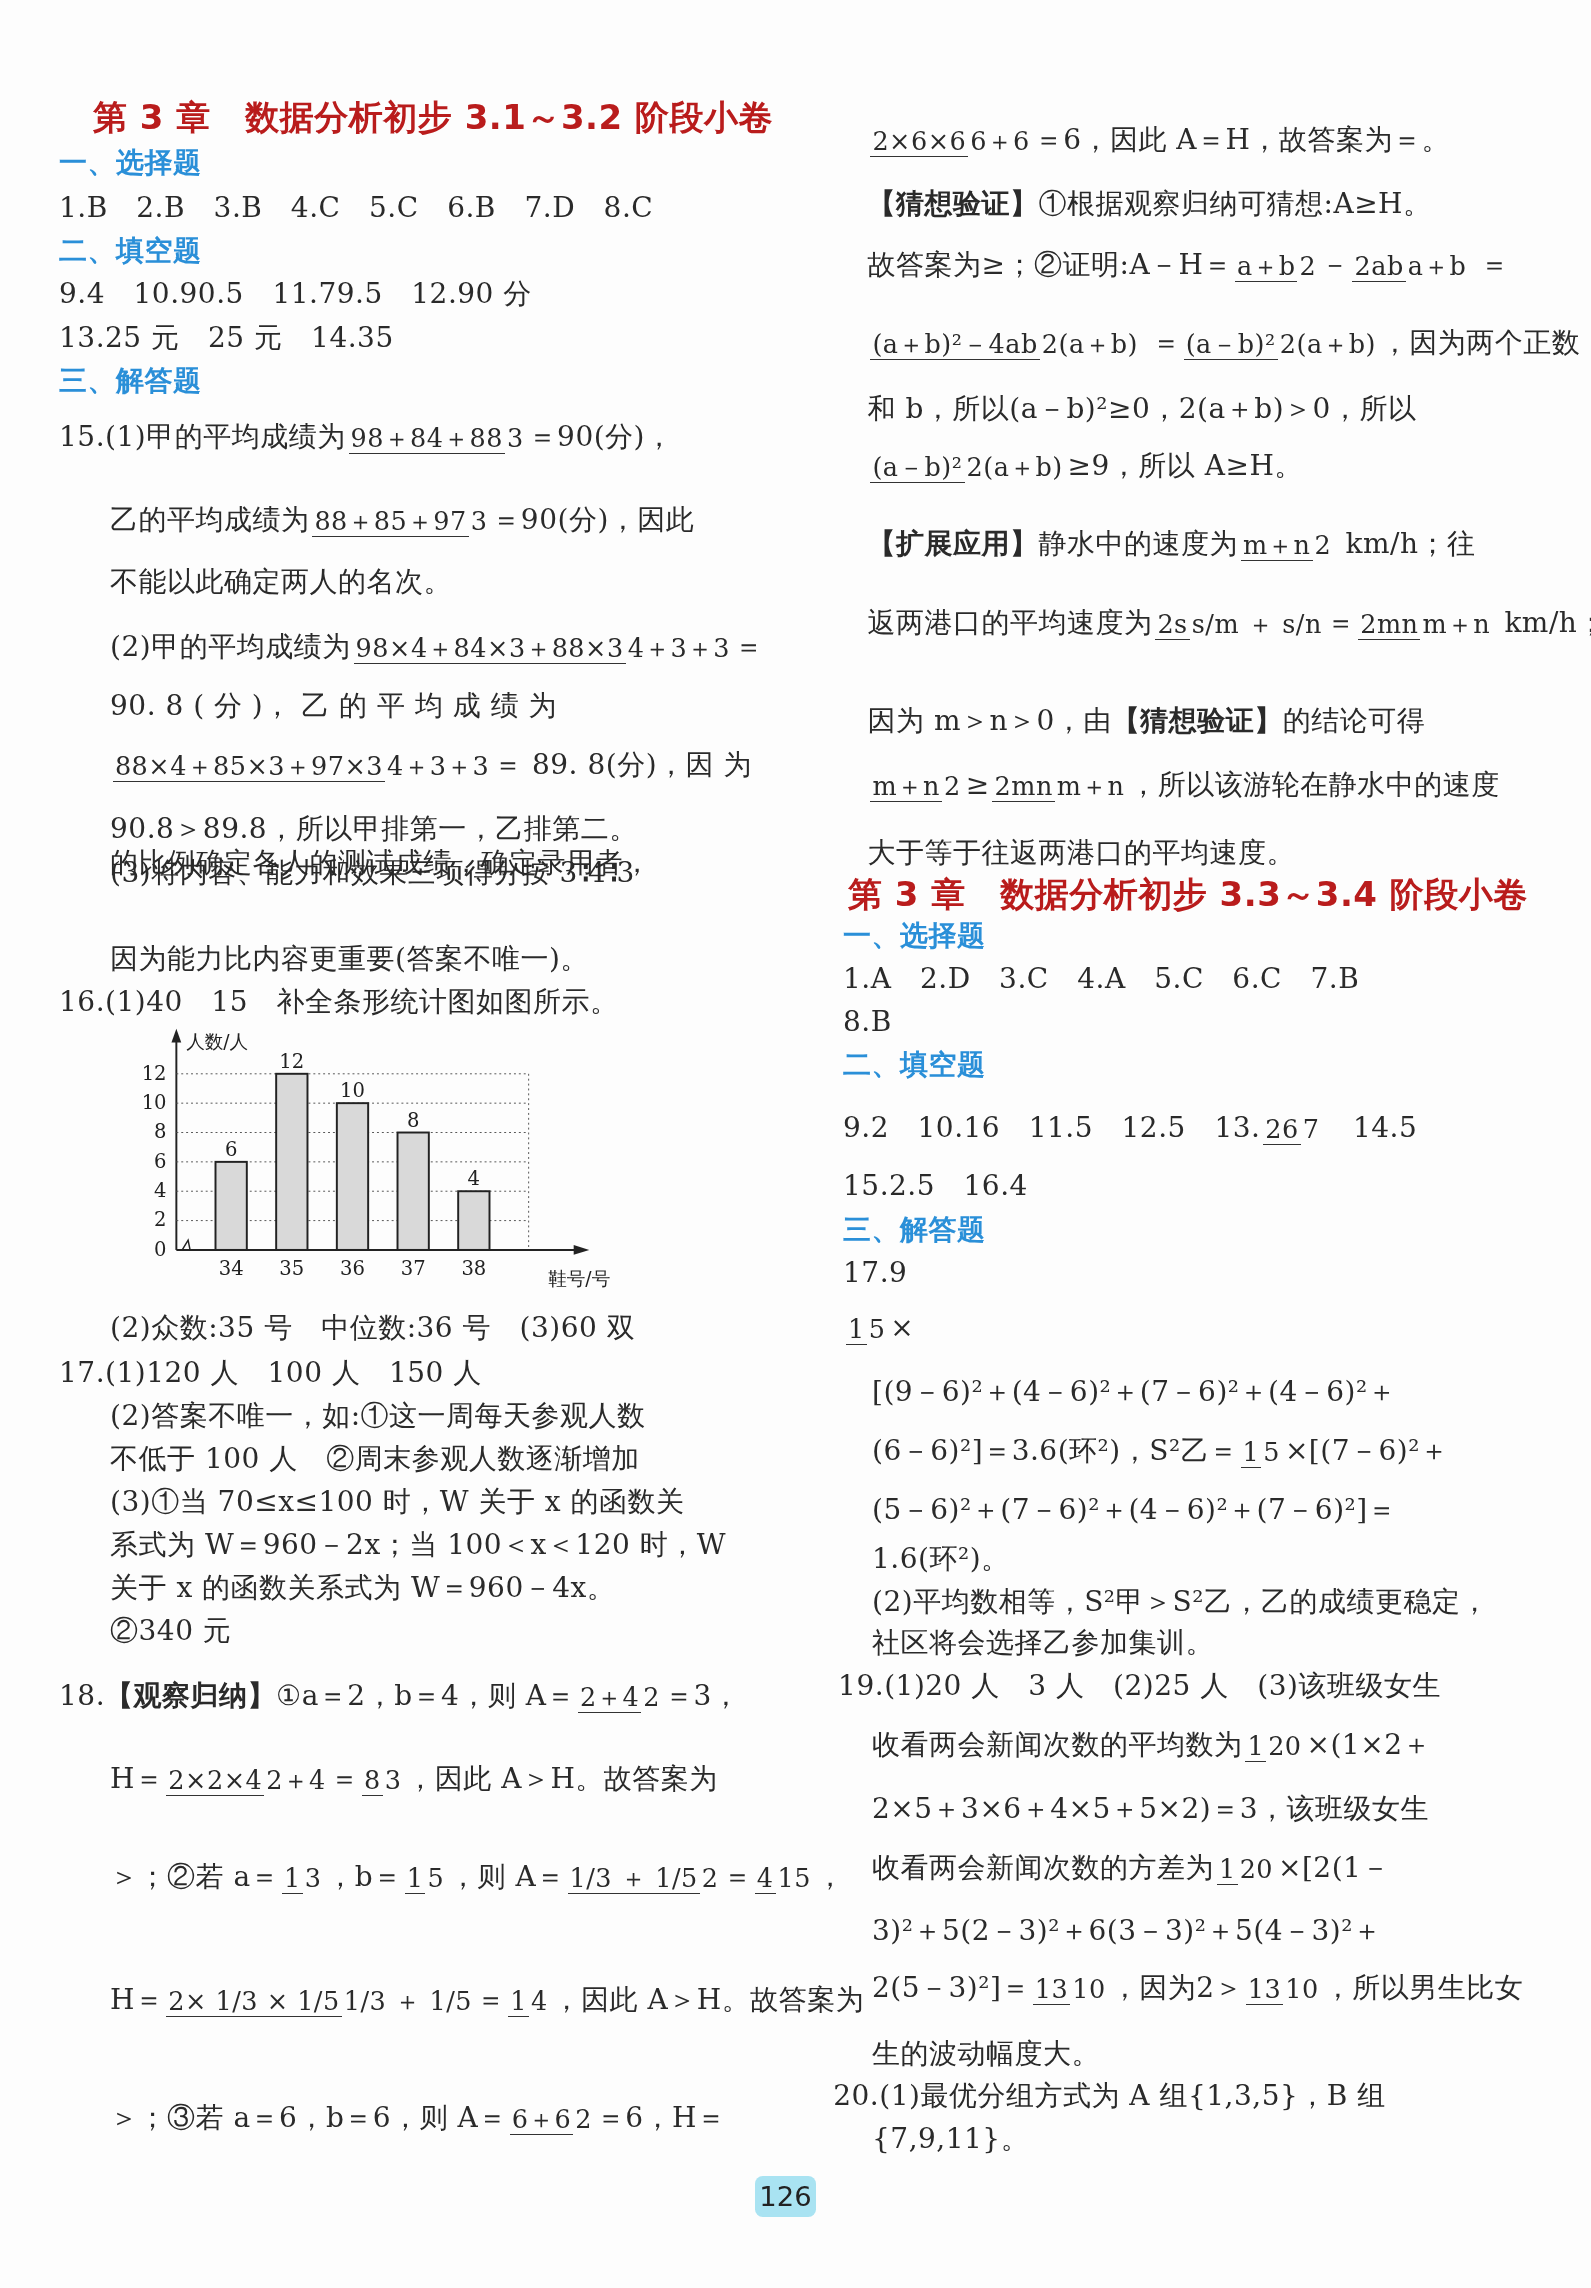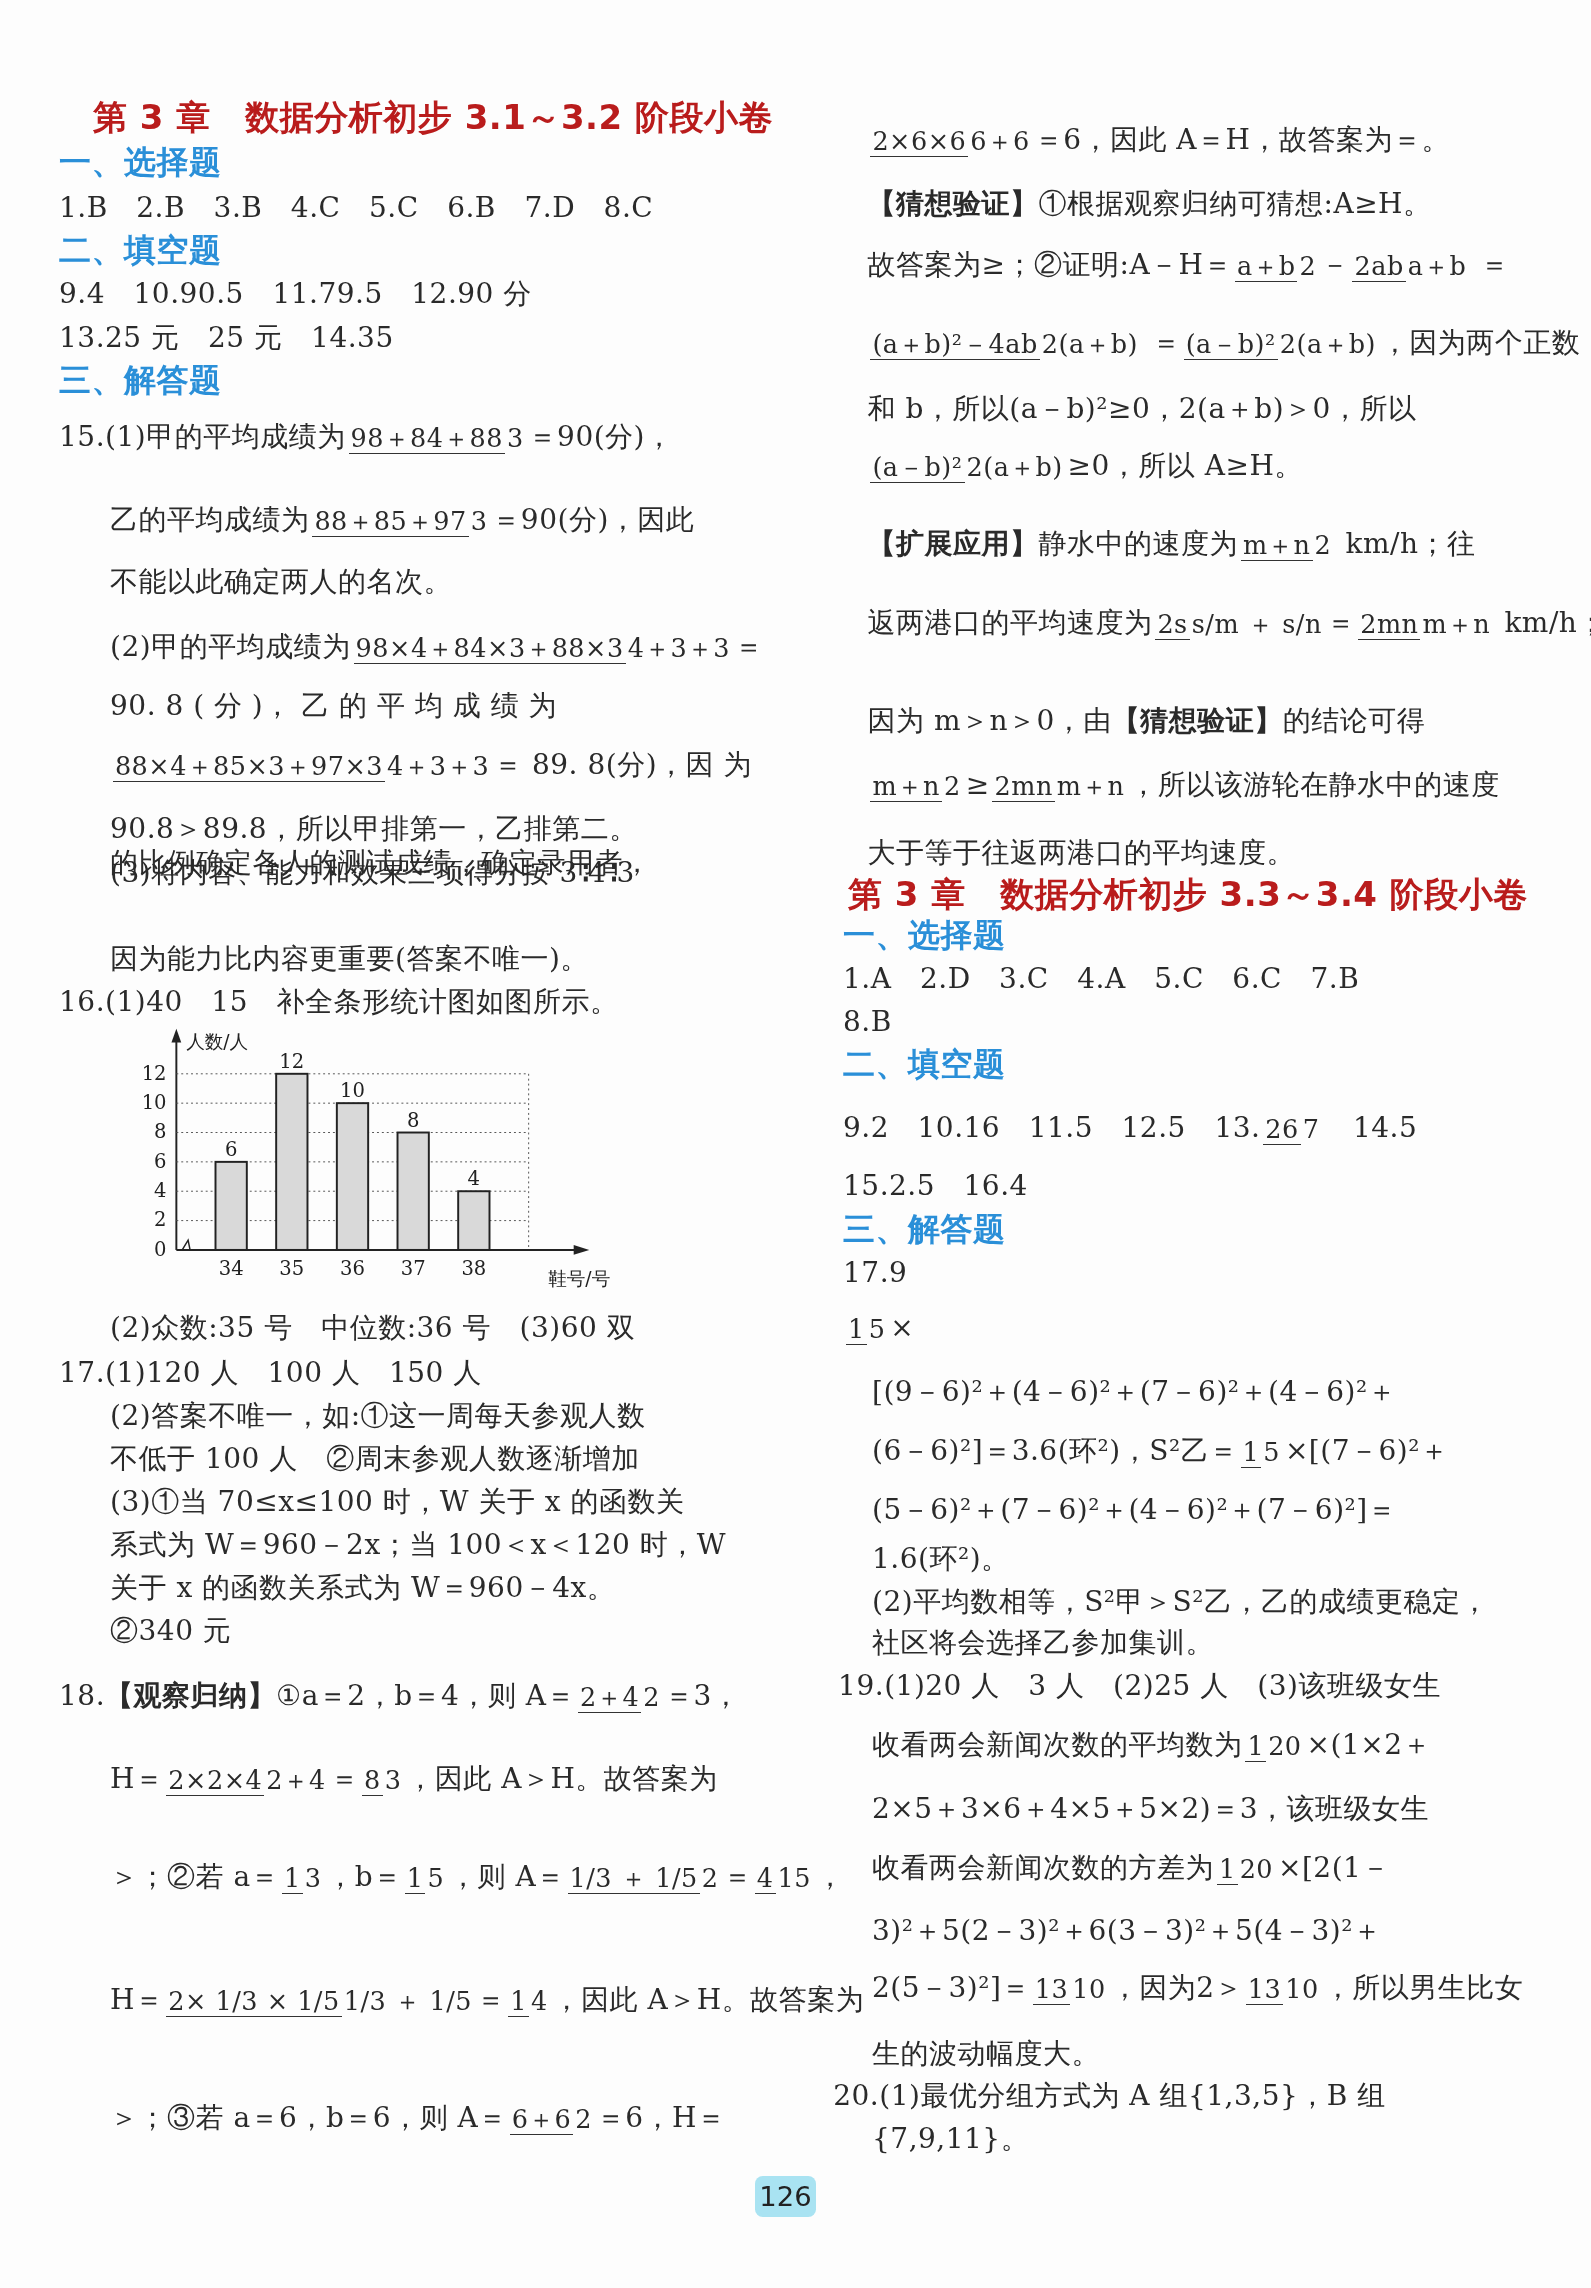--- a/index.html
+++ b/index.html
@@ -3,21 +3,21 @@
 <meta charset="utf-8">
 <style>
   html, body { margin:0; padding:0; }
   body { width:1592px; height:2289px; background:#fdfdfd; position:relative; overflow:hidden;
          font-family:"DejaVu Serif","Liberation Serif",serif; color:#2a2a2a; }
   .col { position:absolute; top:0; }
   .left { left:59px; width:676px; }
   .right { left:843px; width:647px; }
   .ln { position:absolute; font-size:28px; line-height:39px; white-space:nowrap; letter-spacing:0.5px; }
   .ttl { color:#b91c1c; font-family:"DejaVu Sans","Liberation Sans",sans-serif; font-weight:bold; font-size:34px; }
-  .sec { color:#2a8fd8; font-family:"DejaVu Sans","Liberation Sans",sans-serif; font-weight:bold; font-size:32px; }
+  .sec { color:#2a8fd8; font-family:"DejaVu Sans","Liberation Sans",sans-serif; font-weight:bold; font-size:28px; }
   .bk { font-family:"DejaVu Sans","Liberation Sans",sans-serif; font-weight:bold; }
   .frac { display:inline-flex; align-items:center; vertical-align:middle; margin:0 2.9px; font-size:25.5px; line-height:29px; }
   .frac .n { border-bottom:1.5px solid #333; padding:0 2px; }
   .frac .d { padding:0 2px; }
   
   .chart { position:absolute; left:137px; top:1019px; width:568px; height:274px; }
   .page-no { position:absolute; left:755px; top:2176px; width:61px; height:41px; background:#a9e3f2; border-radius:7.8px;
              font-family:"DejaVu Sans","Liberation Sans",sans-serif; font-size:27.4px; line-height:41px; text-align:center; color:#222; }
 </style>
 </head>
@@ -199,21 +199,21 @@
       </span><span> ＝</span><span class="frac">
         <span class="n">(a－b)²</span>
         <span class="d">2(a＋b)</span>
       </span><span>，因为两个正数 a</span>
   </div>
   <div class="ln" style="left:24.5px;top:389px">和 b，所以(a－b)²≥0，2(a＋b)＞0，所以</div>
   <div class="ln" style="left:24.5px;top:446px">
     <span class="frac">
         <span class="n">(a－b)²</span>
         <span class="d">2(a＋b)</span>
-      </span><span>≥0，所以 A≥H。</span>
+      </span><span>≥9，所以 A≥H。</span>
   </div>
   <div class="ln" style="left:24.5px;top:524px">
     <span class="bk">【扩展应用】</span><span>静水中的速度为</span><span class="frac">
         <span class="n">m＋n</span>
         <span class="d">2</span>
       </span><span> km/h；往</span>
   </div>
   <div class="ln" style="left:24.5px;top:603px">
     <span>返两港口的平均速度为</span><span class="frac">
         <span class="n">2s</span>

